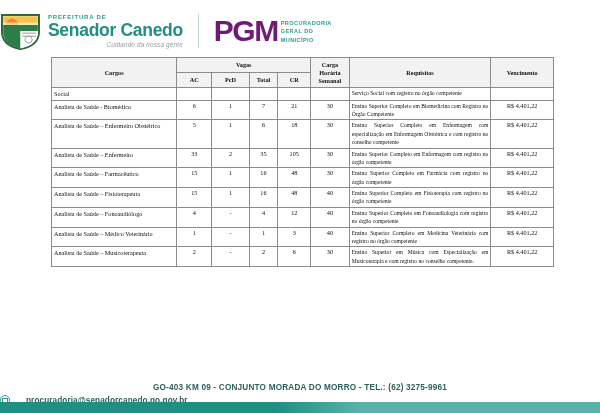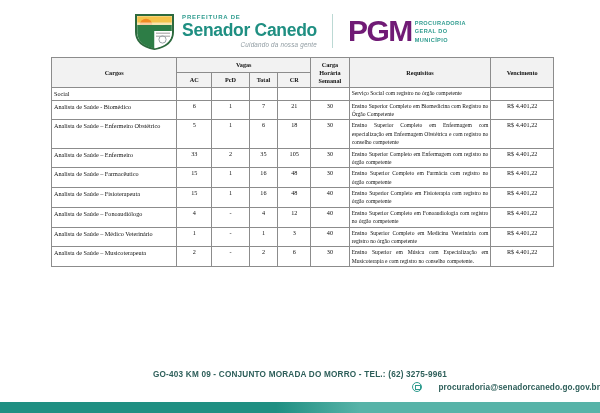--- a/index.html
+++ b/index.html
@@ -18,21 +18,20 @@
 
   
   .header {
     position: absolute;
     top: 8px;
     left: 0;
     width: 600px;
     height: 46px;
     display: flex;
     align-items: center;
-    justify-content: center;
     gap: 0px;
   }
   .brand-left {
     display: flex;
     align-items: center;
     gap: 7px;
   }
   .crest {
     width: 41px;
     height: 38px;
@@ -156,39 +155,39 @@
     text-align: center;
     vertical-align: middle;
     padding: 3px 1px;
     white-space: nowrap;
   }
 
   
   .footer {
     position: absolute;
     left: 0;
-    bottom: 21px;
+    bottom: 8px;
     width: 600px;
     text-align: center;
     font-family: "Liberation Sans", sans-serif;
   }
   .foot-addr {
     font-size: 8.2px;
     font-weight: 700;
     color: #2e5f5a;
     letter-spacing: 0.2px;
   }
   .foot-mail {
     margin-top: 3px;
     font-size: 8.2px;
     font-weight: 700;
     color: #2e5f5a;
     display: flex;
     align-items: center;
-    justify-content: flex-end;
+    justify-content: flex-start;
     gap: 16px;
     letter-spacing: 0.1px;
   }
   .mail-ico {
     display: inline-block;
     width: 8px;
     height: 8px;
     border: 1.2px solid #2f9c8f;
     border-radius: 50%;
     position: relative;

